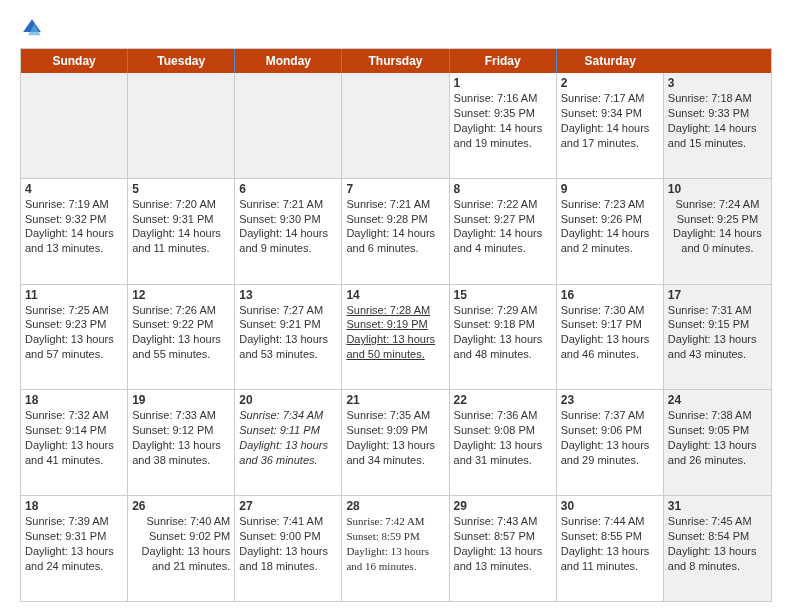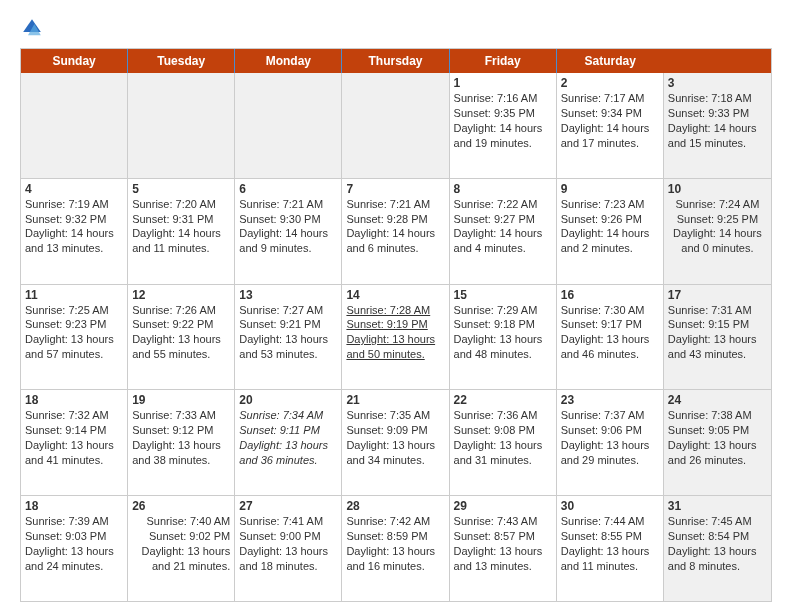--- a/index.html
+++ b/index.html
@@ -306,38 +306,38 @@
             <span class="day-number">24</span>
             <div class="cell-text" style="white-space: pre-line;">Sunrise: 7:38 AM
 Sunset: 9:05 PM
 Daylight: 13 hours and 26 minutes.</div>
           </div>
         </div>
         <div class="calendar-row">
           <div class="calendar-cell">
             <span class="day-number">18</span>
             <div class="cell-text" style="white-space: pre-line;">Sunrise: 7:39 AM
-Sunset: 9:03 PM
+Sunset: 9:31 PM
 Daylight: 13 hours and 24 minutes.</div>
           </div>
           <div class="calendar-cell">
             <span class="day-number">26</span>
             <div class="cell-text" style="white-space: pre-line; text-align: right;">Sunrise: 7:40 AM
 Sunset: 9:02 PM
 Daylight: 13 hours and 21 minutes.</div>
           </div>
           <div class="calendar-cell">
             <span class="day-number">27</span>
             <div class="cell-text" style="white-space: pre-line;">Sunrise: 7:41 AM
 Sunset: 9:00 PM
 Daylight: 13 hours and 18 minutes.</div>
           </div>
           <div class="calendar-cell">
             <span class="day-number">28</span>
-            <div class="cell-text" style="white-space: pre-line;">Sunrise: 7:42 AM
+            <div class="cell-text" style="white-space: pre-line; font-family: Liberation Serif, serif;">Sunrise: 7:42 AM
 Sunset: 8:59 PM
 Daylight: 13 hours and 16 minutes.</div>
           </div>
           <div class="calendar-cell">
             <span class="day-number">29</span>
             <div class="cell-text" style="white-space: pre-line;">Sunrise: 7:43 AM
 Sunset: 8:57 PM
 Daylight: 13 hours and 13 minutes.</div>
           </div>
           <div class="calendar-cell">

